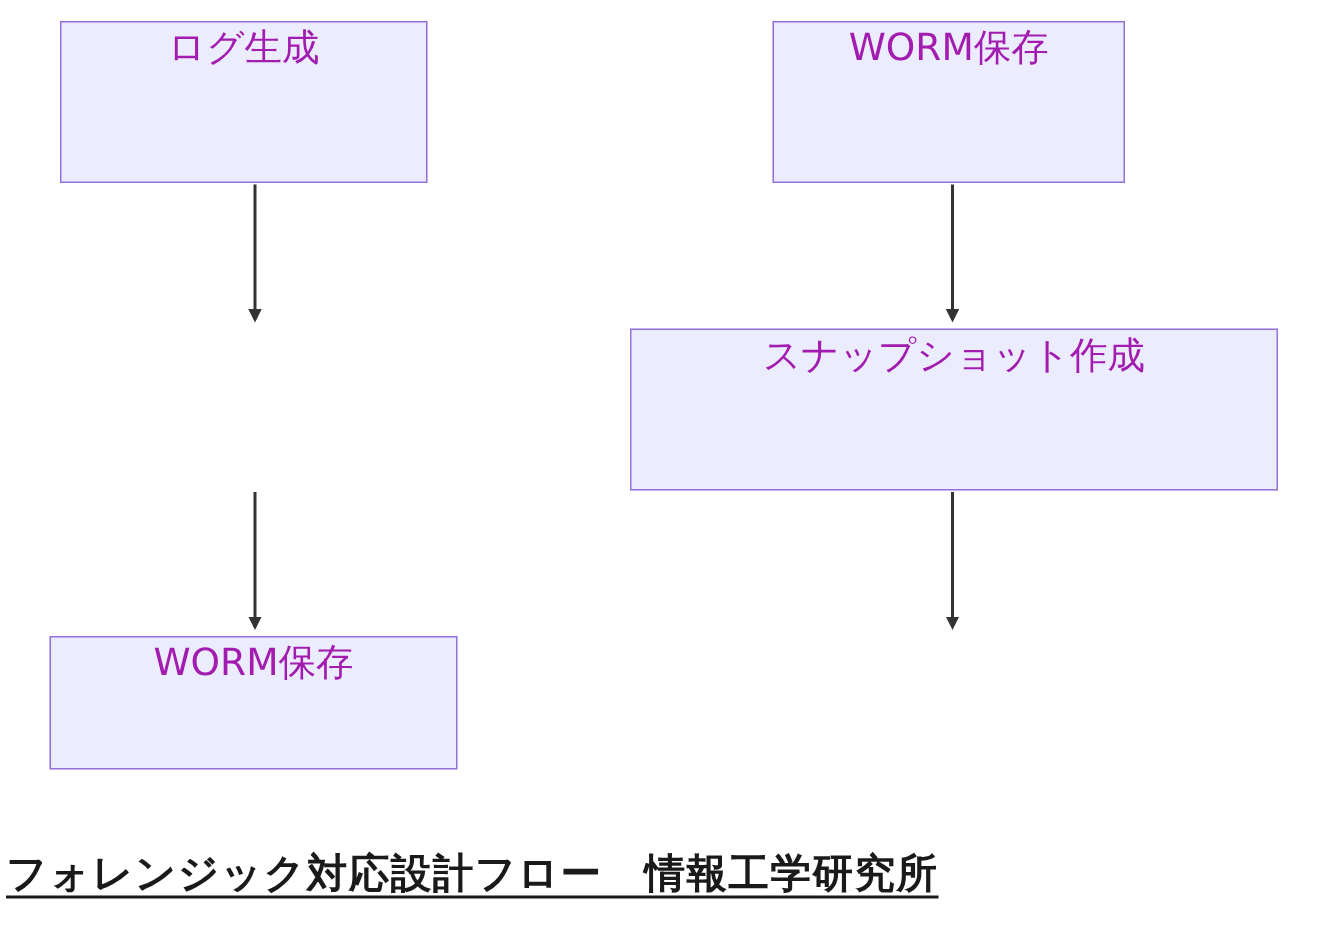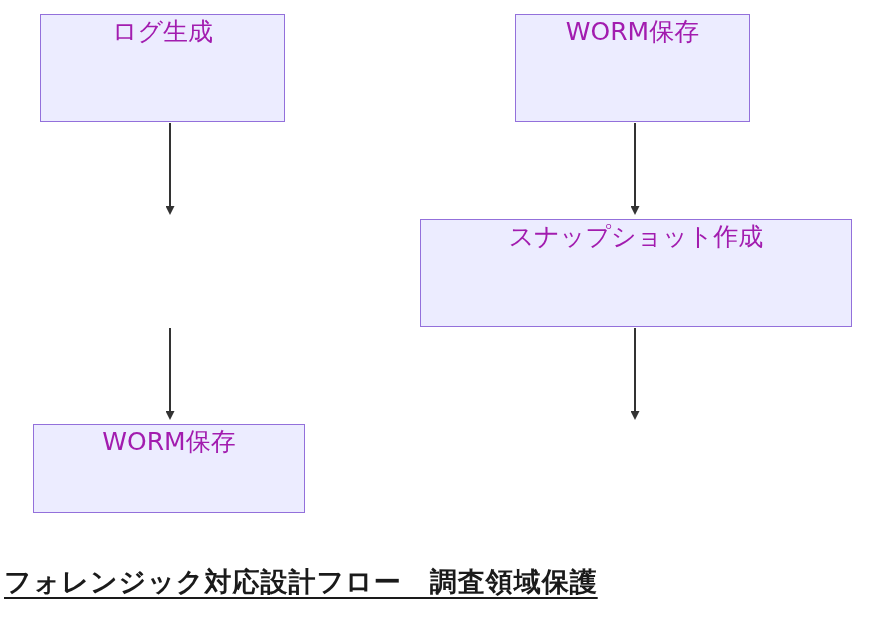--- a/index.html
+++ b/index.html
@@ -82,15 +82,15 @@
     <span>WORM保存</span>
   </div>
 
   <div class="node node-ntp">
     <span>WORM保存</span>
   </div>
   <div class="node node-snapshot">
     <span>スナップショット作成</span>
   </div>
 
-  <div class="diagram-caption">フォレンジック対応設計フロー　調査領域保護</div>
+  <div class="diagram-caption">フォレンジック対応設計フロー　情報工学研究所</div>
 
 </div>
 
 </body></html>

